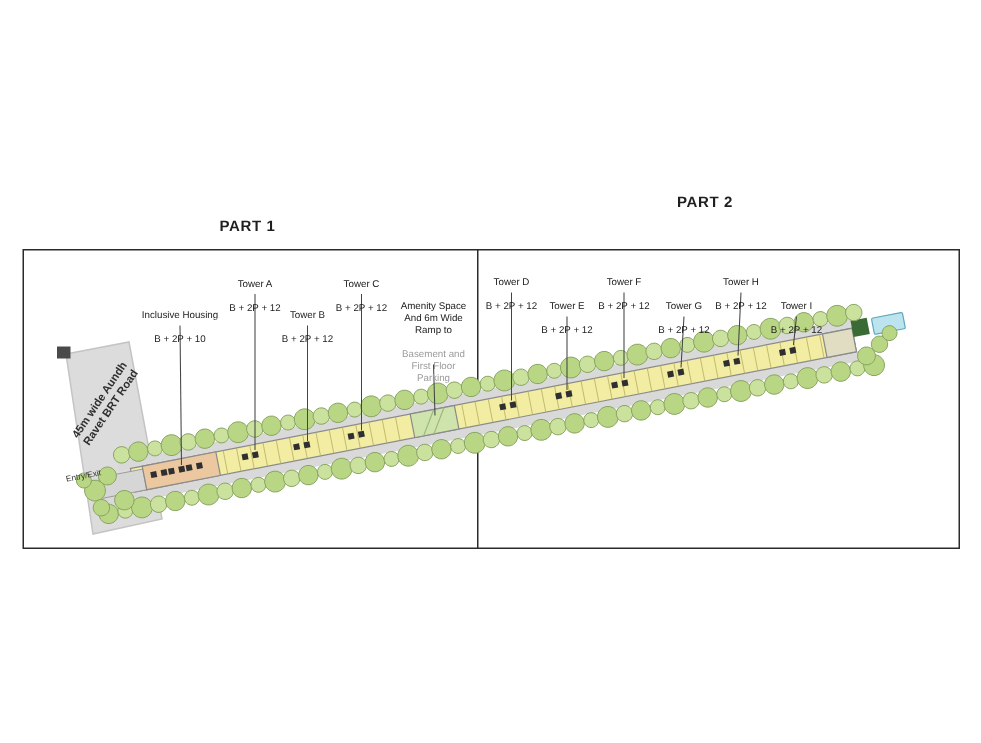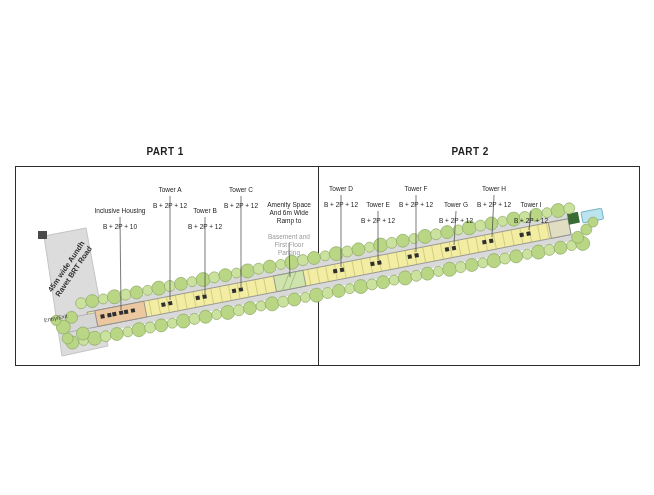--- a/index.html
+++ b/index.html
@@ -34,21 +34,21 @@
     position:absolute;left:44px;top:315px;transform:rotate(-11deg);
     font-size:5.5px;color:#333;white-space:nowrap;
   }
 </style>
 </head>
 <body>
 
 <div class="stage">
 
   <div class="part-header" style="left:165px;top:146px">PART 1</div>
-  <div class="part-header" style="left:470px;top:146px">PART 2</div>
+  <div class="part-header" style="left:470px;top:130px">PART 2</div>
 
   <div class="plan-border"></div>
   <div class="plan-divider"></div>
 
   <svg class="layer" width="654" height="495" viewBox="0 0 654 495">
       <polygon points="44,236 86,228 108,346 62,356" fill="#dcdcdc" stroke="#c4c4c4" stroke-width="1"></polygon>
       <rect x="38" y="231" width="9" height="8" fill="#4a4a4a"></rect>
       <g transform="translate(90,328) rotate(-11)">
         <rect x="-8" y="-22.5" width="502" height="6.5" fill="#d9d9d9"></rect>
         <rect x="-24" y="0" width="518" height="6.5" fill="#d9d9d9"></rect>

